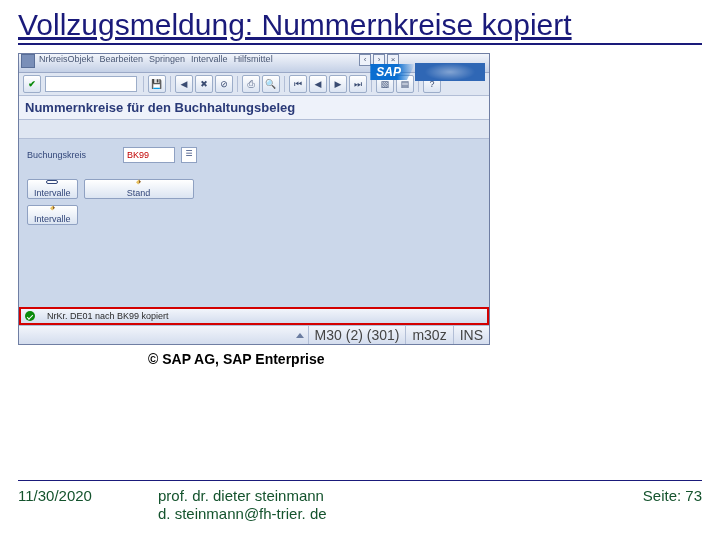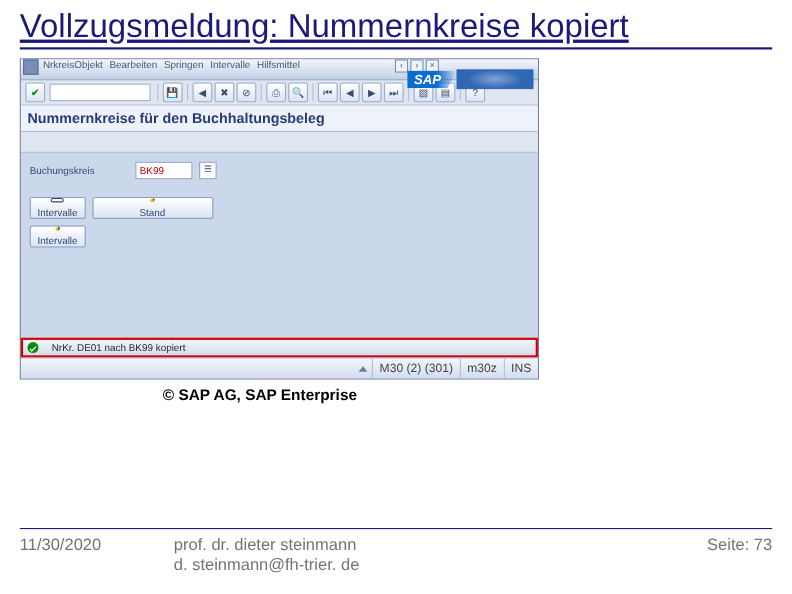--- a/index.html
+++ b/index.html
@@ -29,25 +29,25 @@
   .inp.red{color:#c00000;font-weight:400;}
   .vhlp{width:14px;height:14px;border:1px solid #8fa1c2;background:#fff;font-size:8px;text-align:center;line-height:12px;color:#33477a;}
   .sbtn{height:18px;border:1px solid #8fa1c2;background:linear-gradient(#fff,#dbe4f2);display:flex;align-items:center;padding:0 6px;font-size:9px;color:#33477a;border-radius:2px;gap:4px;flex-direction:column;}
   .sbtn .ico{width:10px;height:10px;display:inline-block;}
   .ico.glasses{border:1px solid #33477a;border-radius:5px;width:12px;height:5px;position:relative;box-sizing:border-box;}
   .ico.pencil{background:linear-gradient(45deg,#e6c060 0 60%,#906020 60%);transform:rotate(45deg);width:3px;height:10px;}
   .spacer{height:72px;}
   .statusbar{height:18px;background:linear-gradient(#f2f5fb,#d4ddee);border:2px solid #d30000;display:flex;align-items:center;padding:0 4px;font-size:9px;color:#2a2a2a;gap:12px;box-sizing:border-box;}
   .statusbar .ok{width:10px;height:10px;background:#0a8a0a;border-radius:50%;position:relative;}
   .statusbar .ok:after{content:"";position:absolute;left:2px;top:4px;width:5px;height:2px;border-left:1.5px solid #fff;border-bottom:1.5px solid #fff;transform:rotate(-45deg);}
-  .sys{height:18px;background:linear-gradient(#f2f5fb,#d4ddee);border-top:1px solid #b2bed6;display:flex;align-items:center;font-size:11px;color:#444;}
+  .sys{height:18px;background:linear-gradient(#f2f5fb,#d4ddee);border-top:1px solid #b2bed6;display:flex;align-items:center;font-size:14px;color:#444;}
   .sys .cell{border-left:1px solid #b2bed6;padding:0 6px;height:100%;display:flex;align-items:center;}
   .sys .tri{margin-left:auto;margin-right:4px;width:0;height:0;border-left:4px solid transparent;border-right:4px solid transparent;border-bottom:5px solid #6a7ca0;}
   .caption{font-size:14px;font-weight:700;color:#000;margin:6px 0 0 130px;}
-  .footer{position:absolute;left:18px;right:18px;bottom:16px;border-top:1px solid #1a1a7a;display:flex;align-items:flex-start;padding-top:6px;font-size:15px;color:#737373;}
+  .footer{position:absolute;left:18px;right:18px;bottom:16px;border-top:1px solid #1a1a7a;display:flex;align-items:flex-start;padding-top:6px;font-size:15px;color:#14532d;}
   .footer .date{flex:0 0 140px;}
   .footer .mid{flex:1;text-align:left;line-height:1.25;}
   .footer .pg{flex:0 0 90px;text-align:right;}
 </style>
 </head>
 <body>
 
 <div class="slide">
   <h1 class="title">Vollzugsmeldung: Nummernkreise kopiert</h1>
 

